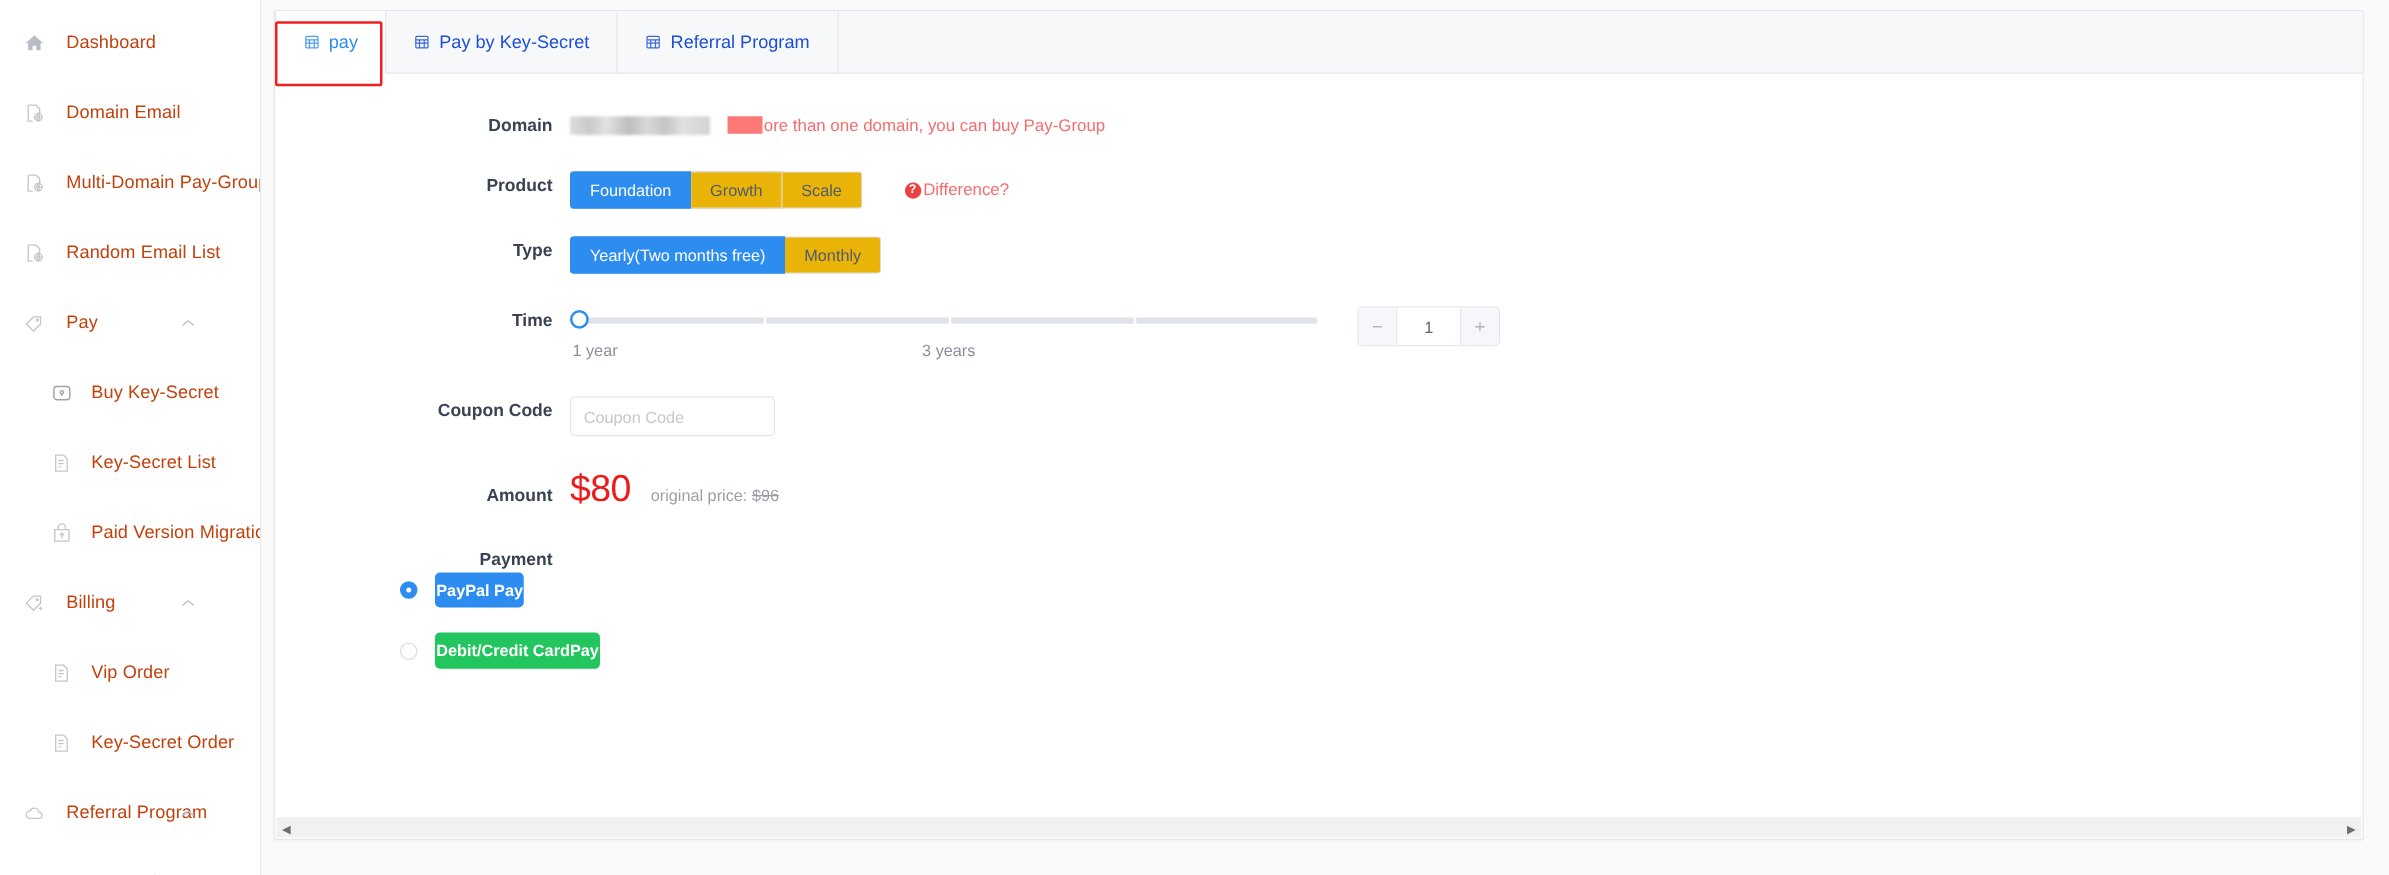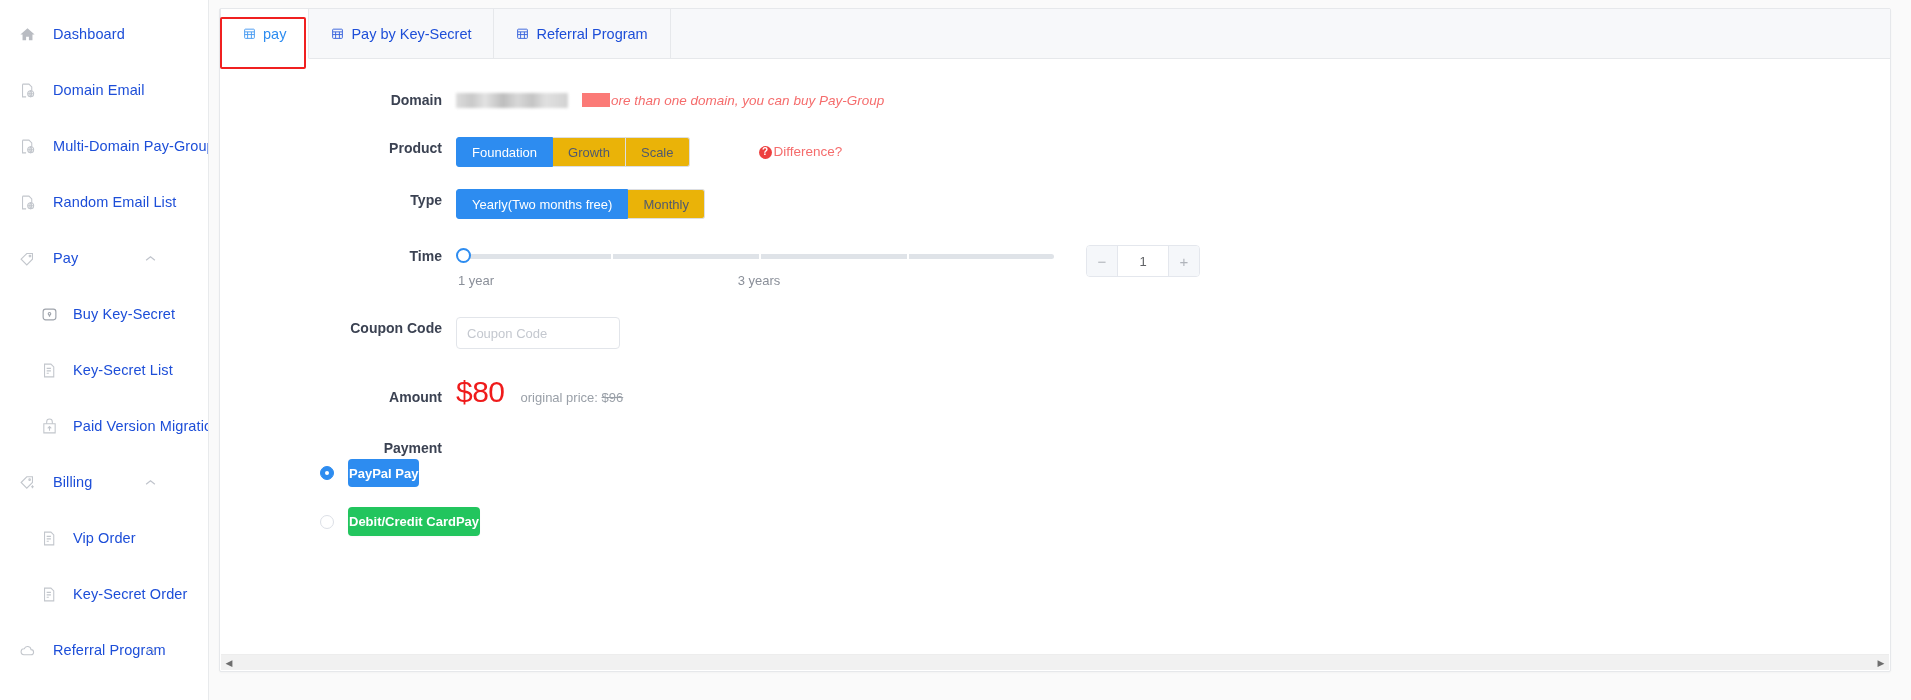--- a/index.html
+++ b/index.html
@@ -38,21 +38,21 @@
   .nav-item.child { padding-left: 40px; }
   .nav-item .ico {
     width: 19px; height: 19px;
     display: inline-flex;
     align-items: center; justify-content: center;
     margin-right: 16px;
     flex: 0 0 19px;
     color: #b9bcc2;
   }
   .nav-item.child .ico { margin-right: 14px; }
-  .nav-item .label { color:#1d4ed8; letter-spacing: .1px; }
+  .nav-item .label { color:#c2410c; letter-spacing: .1px; }
   .nav-item .caret {
     position: absolute;
     right: 52px;
     color: #c0c4cc;
     font-size: 11px;
     line-height: 1;
   }
   .nav-item .caret svg { display:block; }
 
   
@@ -154,21 +154,20 @@
     filter: blur(1.4px);
     border-radius: 1px;
   }
   .redhint {
     font-size: 13.5px;
     color: #f56c6c;
     line-height: 21px;
     margin-left: 14px;
     position: relative;
     white-space: nowrap;
-    font-style: italic;
   }
   .redhint .masked {
     display: inline-block;
     width: 28px; height: 14px;
     background: #fb7a77;
     filter: blur(.6px);
     vertical-align: -2px;
     margin-right: 1px;
   }
 
@@ -573,21 +572,21 @@
         <div class="row r-domain rowpad">
           <div class="lbl">Domain</div>
           <div style="display:flex;align-items:flex-start;">
             <div class="blurbox"></div>
             <div class="redhint"><span class="masked"></span><span>ore than one domain, you can buy Pay-Group</span></div>
           </div>
         </div>
 
         <div class="row r-product rowpad">
           <div class="lbl">Product</div>
-          <div style="display:flex;align-items:center;gap:35px;">
+          <div style="display:flex;align-items:center;">
             <div class="btn-group">
               <div class="bg-btn sel">Foundation</div>
               <div class="bg-btn">Growth</div>
               <div class="bg-btn">Scale</div>
             </div>
             <div class="diff">
               <span class="qmark">?</span>
               <span>Difference?</span>
             </div>
           </div>

